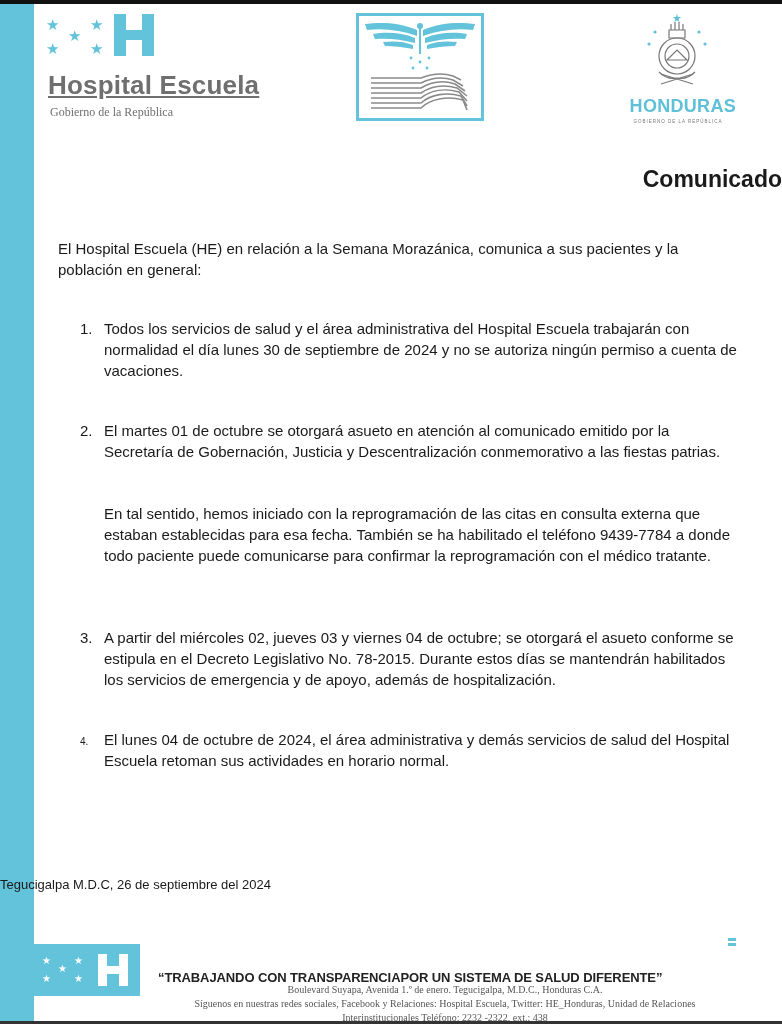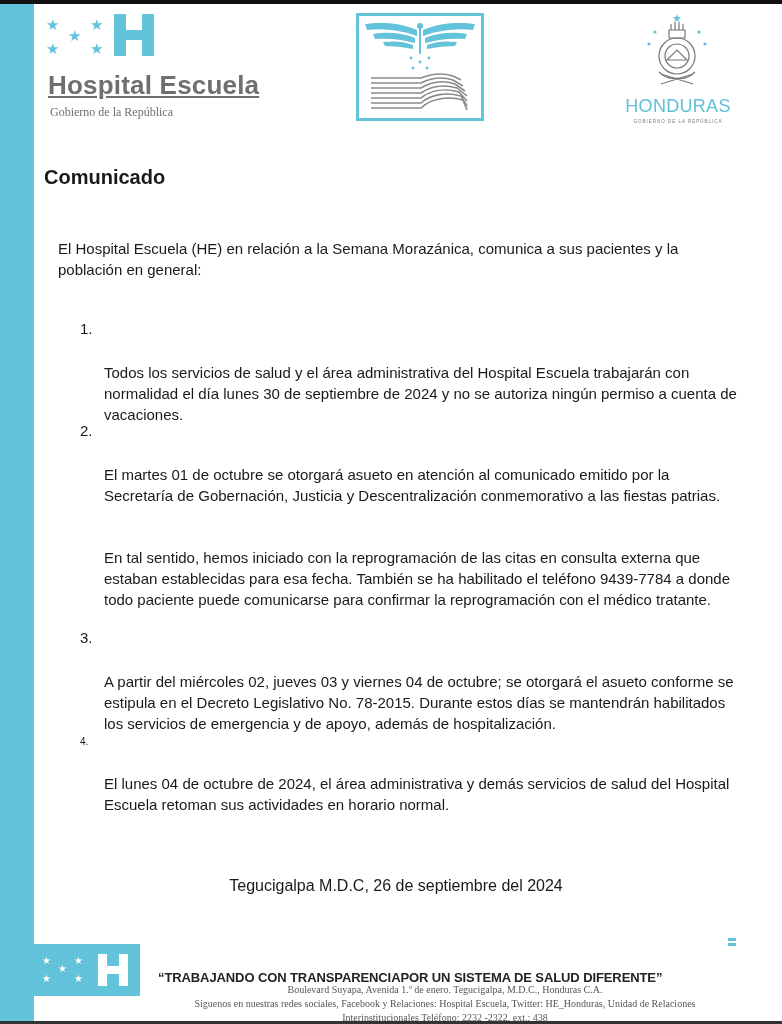--- a/index.html
+++ b/index.html
@@ -21,36 +21,36 @@
   .he-h .v { position: absolute; top: 0; width: 12px; height: 42px; background: #62c3da; }
   .he-h .hb { position: absolute; left: 10px; top: 16px; width: 20px; height: 10px; background: #62c3da; }
   .he-title { position: absolute; left: 2px; top: 58px; font-size: 26px; font-weight: bold; color: #6f6f6f; letter-spacing: 0.2px; white-space: nowrap; text-decoration: underline; }
   .he-sub { position: absolute; left: 4px; top: 93px; font-family: "Liberation Serif", serif; font-size: 12px; color: #6f6f6f; white-space: nowrap; }
 
   .center-emblem { position: absolute; left: 356px; top: 13px; width: 128px; height: 108px; border: 3px solid #62c3da; box-sizing: border-box; }
   .center-emblem svg { width: 100%; height: 100%; display: block; }
 
   .hn-logo { position: absolute; left: 612px; top: 10px; width: 130px; height: 120px; }
   .hn-logo svg { position: absolute; left: 25px; top: 0; width: 80px; height: 88px; }
-  .hn-word { position: absolute; left: 8px; top: 86px; width: 116px; text-align: center; font-size: 18px; font-weight: normal; color: #5fc0d8; letter-spacing: 0.3px; }
+  .hn-word { position: absolute; left: 8px; top: 86px; width: 116px; text-align: right; font-size: 18px; font-weight: bold; color: #5fc0d8; letter-spacing: 0.3px; }
   .hn-sub { position: absolute; left: 8px; top: 109px; width: 116px; text-align: center; font-size: 4.5px; color: #777; letter-spacing: 1px; }
 
   
-  .doc-title { position: absolute; left: 0; width: 782px; top: 166px; text-align: left; font-size: 20px; font-weight: bold; padding-left: 44px; box-sizing: border-box; }
+  .doc-title { position: absolute; left: 0; width: 782px; top: 166px; text-align: right; font-size: 23px; font-weight: bold; padding-left: 44px; box-sizing: border-box; }
   .intro { position: absolute; left: 58px; top: 238px; width: 680px; font-size: 15px; line-height: 21px; }
   .item { position: absolute; left: 80px; width: 660px; font-size: 15px; line-height: 21px; }
   .item .num { position: absolute; left: 0; top: 0; width: 24px; }
   .item .num.small { font-size: 10px; top: 2px; }
-  .item .txt { margin-left: 24px; margin-top: 44px; }
+  .item .txt { margin-left: 24px; }
   .item-1 { top: 318px; }
   .item-2 { top: 420px; }
   .item-2b { top: 503px; }
   .item-3 { top: 627px; }
   .item-4 { top: 729px; }
-  .signature { position: absolute; left: 0; width: 782px; top: 877px; text-align: center; font-size: 16px; padding-left: 10px; box-sizing: border-box; }
+  .signature { position: absolute; left: 0; width: 782px; top: 877px; font-size: 13px; box-sizing: border-box; }
 
   
   .footer-block { position: absolute; left: 34px; top: 944px; width: 106px; height: 52px; background: #62c3da; }
   .footer-stars span { position: absolute; color: #fff; font-size: 10px; line-height: 10px; }
   .footer-h { position: absolute; left: 64px; top: 10px; width: 30px; height: 32px; }
   .footer-h .v { position: absolute; top: 0; width: 9px; height: 32px; background: #fff; }
   .footer-h .hb { position: absolute; left: 8px; top: 12px; width: 14px; height: 8px; background: #fff; }
   .motto { position: absolute; left: 158px; top: 949px; font-size: 13px; font-weight: bold; color: #222; white-space: nowrap; letter-spacing: -0.1px; margin-top: 21px; }
   .foot-line { position: absolute; left: 150px; width: 590px; text-align: center; font-family: "Liberation Serif", serif; font-size: 10px; color: #555; white-space: nowrap; margin-top: 18px; }
   .foot-1 { top: 966px; }

